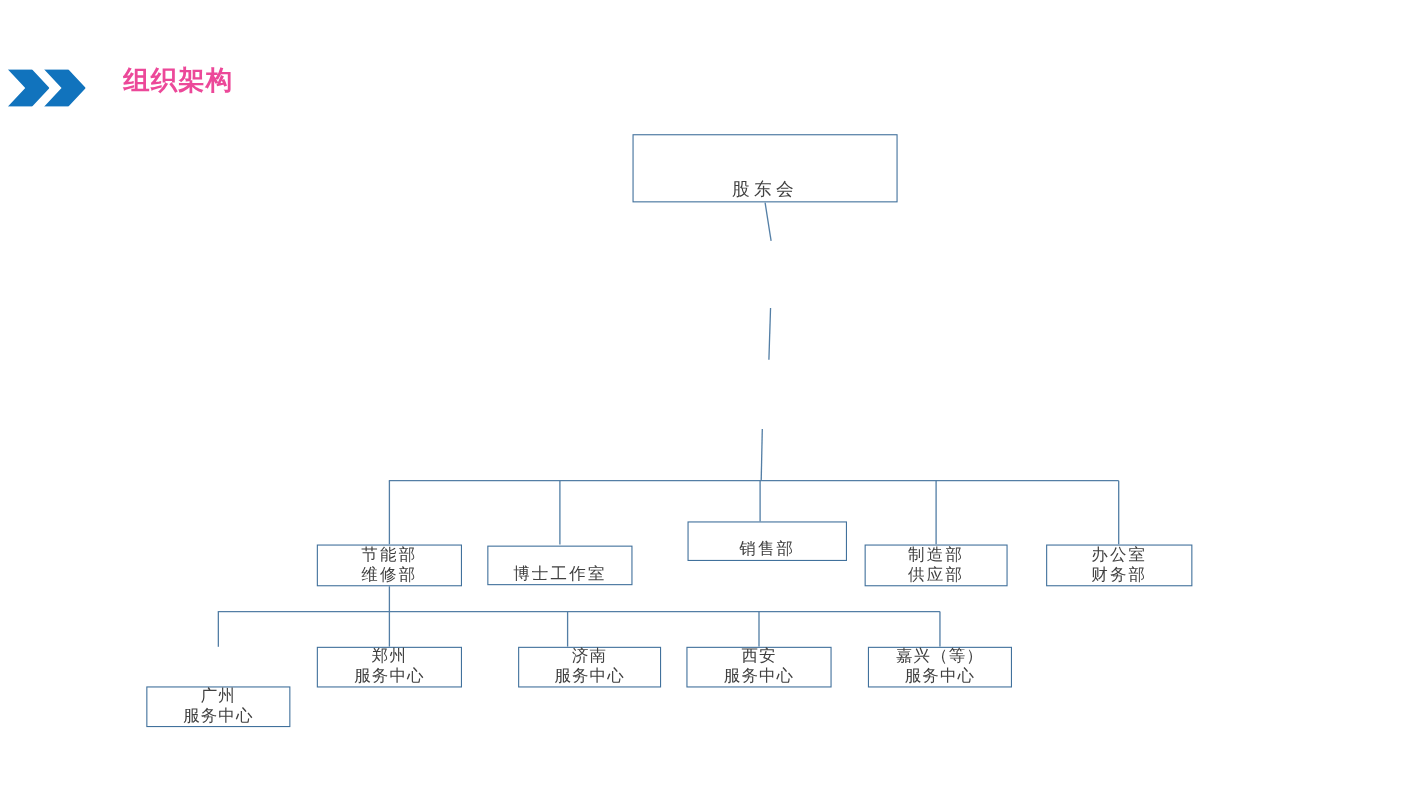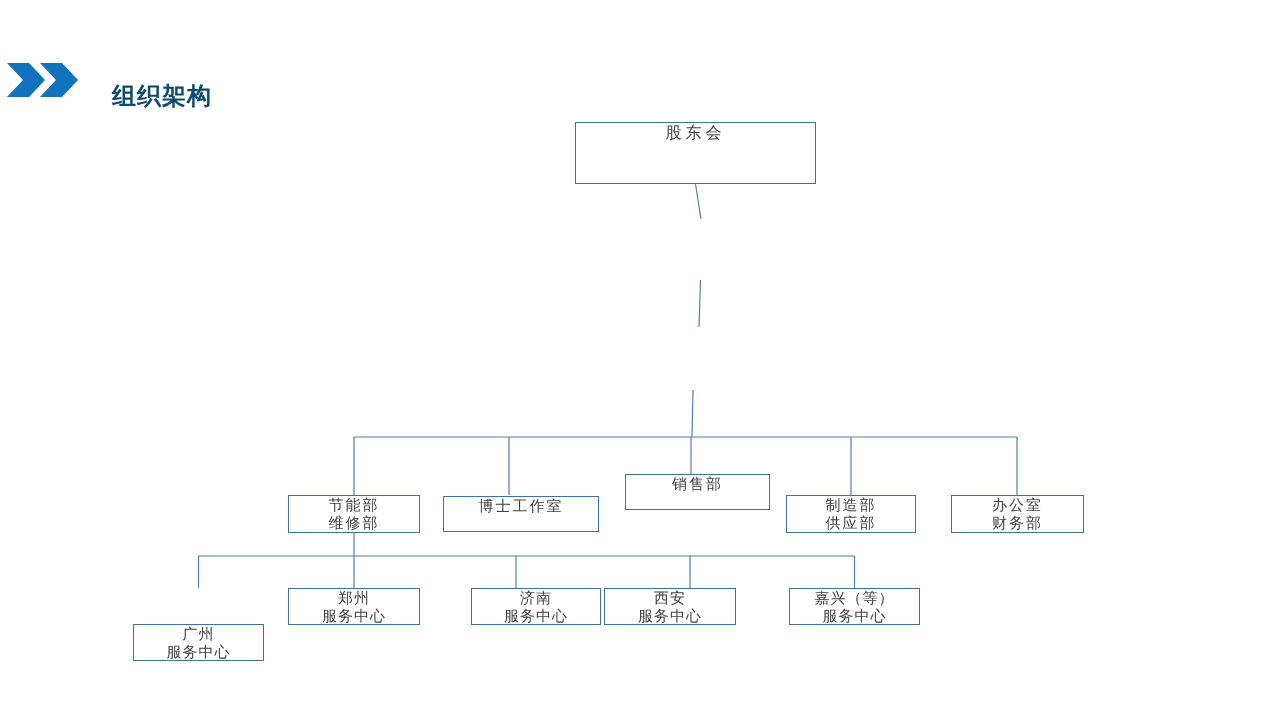--- a/index.html
+++ b/index.html
@@ -11,31 +11,31 @@
   .slide{position:absolute;inset:0;}
   
   .chev{
     position:absolute;top:63px;width:38px;height:34px;
     background:var(--accent,#1173BD);
     clip-path:polygon(0 0,58% 0,100% 50%,58% 100%,0 100%,42% 50%);
   }
   .chev.c1{left:7px;}
   .chev.c2{left:40px;}
   .page-title{
-    position:absolute;left:112px;top:82px;margin:0;
+    position:absolute;left:112px;top:60px;margin:0;
     font-size:24px;line-height:28px;font-weight:bold;
-    color:#0c4a6e;letter-spacing:1px;
+    color:#ec4899;letter-spacing:1px;
   }
   
   .org-chart{position:absolute;inset:0;}
   .connectors{position:absolute;left:0;top:0;pointer-events:none;}
   .node{
     position:absolute;box-sizing:border-box;background:#ffffff;
     border:1px solid var(--box-border,#41719C);
-    display:flex;flex-direction:column;justify-content:flex-start;align-items:center;
+    display:flex;flex-direction:column;justify-content:flex-end;align-items:center;
     color:var(--text,#404040);text-align:center;
   }
   .node.lg{font-size:16px;letter-spacing:4px;line-height:20px;}
   .node.md{font-size:15px;letter-spacing:2px;line-height:18px;}
   .node.sm{font-size:15px;letter-spacing:1px;line-height:18px;}
   .node-line{display:block;white-space:nowrap;}
   .node-line:empty{display:none;}
 </style>
 </head>
 <body>
@@ -72,21 +72,21 @@
     <div class="node lg" style="left:575px;top:122px;width:241px;height:62px">
       <span class="node-line">股东会</span>
     </div>
 
 
 
     <div class="node md" style="left:288px;top:495px;width:132px;height:38px">
       <span class="node-line">节能部</span>
       <span class="node-line">维修部</span>
     </div>
-    <div class="node md" style="left:443px;top:496px;width:156px;height:36px">
+    <div class="node md" style="left:443px;top:496px;width:132px;height:36px">
       <span class="node-line">博士工作室</span>
 
     </div>
     <div class="node md" style="left:625px;top:474px;width:145px;height:36px">
       <span class="node-line">销售部</span>
 
     </div>
     <div class="node md" style="left:786px;top:495px;width:130px;height:38px">
       <span class="node-line">制造部</span>
       <span class="node-line">供应部</span>
@@ -101,21 +101,21 @@
       <span class="node-line">服务中心</span>
     </div>
     <div class="node sm" style="left:288px;top:588px;width:132px;height:37px">
       <span class="node-line">郑州</span>
       <span class="node-line">服务中心</span>
     </div>
     <div class="node sm" style="left:471px;top:588px;width:130px;height:37px">
       <span class="node-line">济南</span>
       <span class="node-line">服务中心</span>
     </div>
-    <div class="node sm" style="left:604px;top:588px;width:132px;height:37px">
+    <div class="node sm" style="left:624px;top:588px;width:132px;height:37px">
       <span class="node-line">西安</span>
       <span class="node-line">服务中心</span>
     </div>
     <div class="node sm" style="left:789px;top:588px;width:131px;height:37px">
       <span class="node-line">嘉兴（等）</span>
       <span class="node-line">服务中心</span>
     </div>
 
   </div>
 </div>

